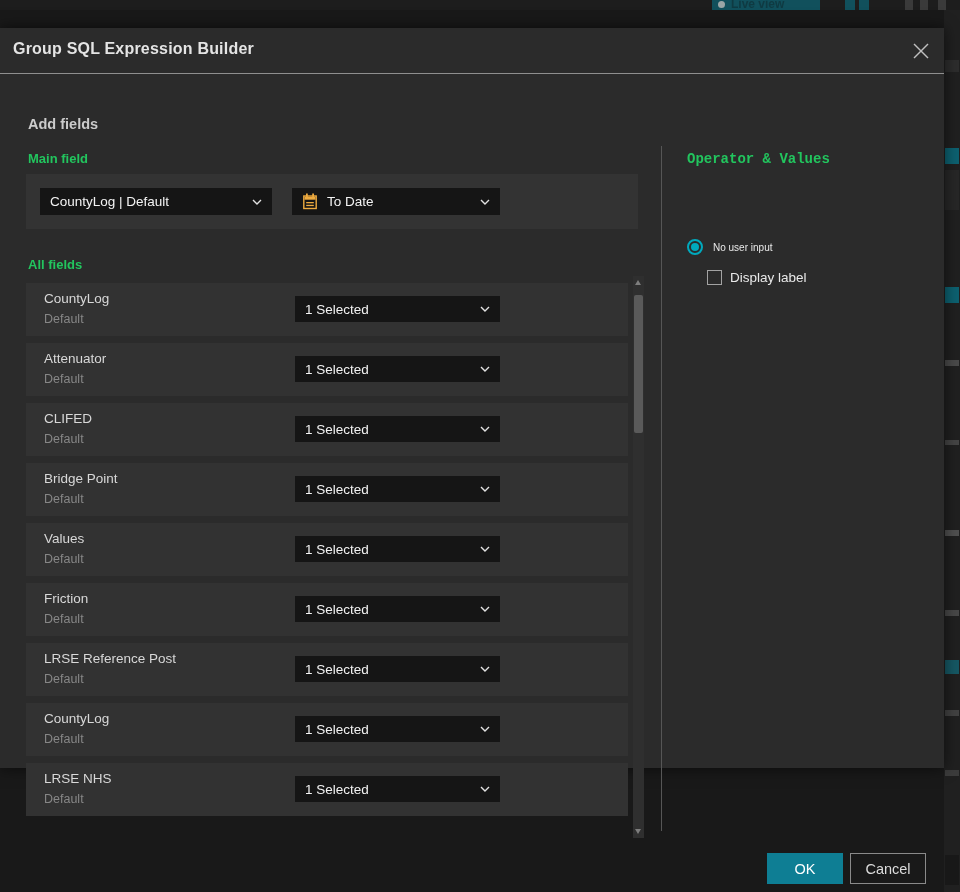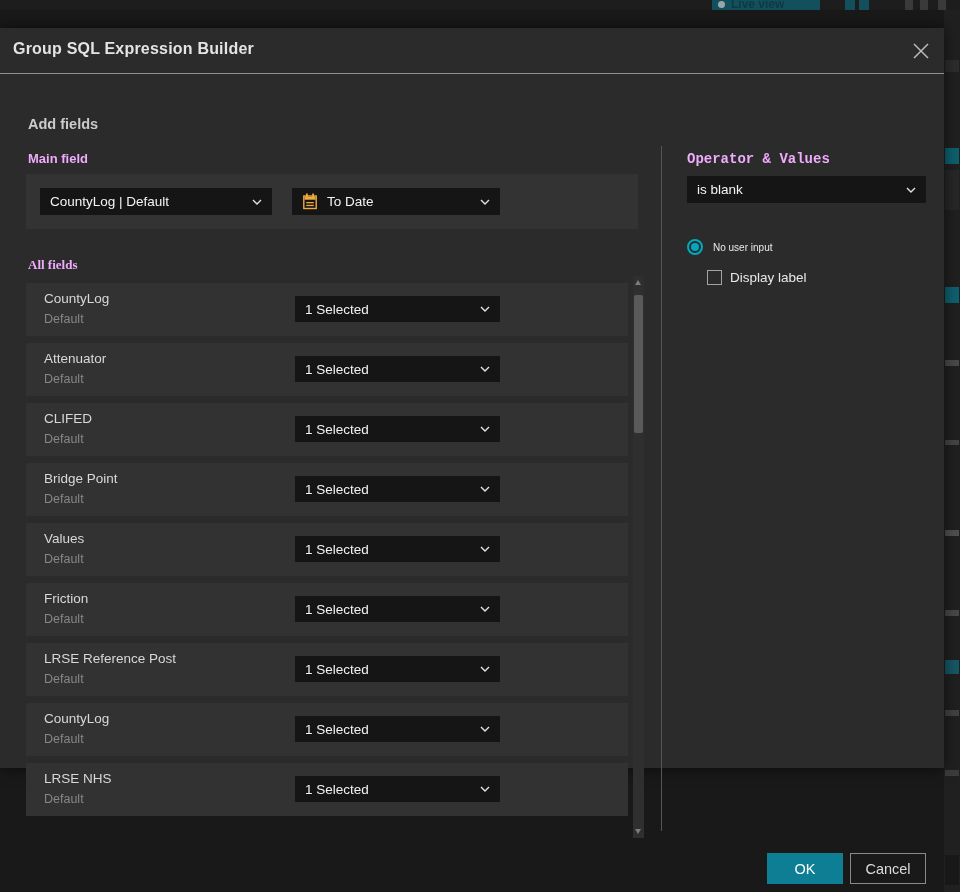--- a/index.html
+++ b/index.html
@@ -18,33 +18,33 @@
 
   
   .dialog { position:absolute; left:0; top:28px; width:944px; height:740px; background:#2b2b2b;
             box-shadow:0 0 14px rgba(0,0,0,.6); }
   .dlg-header { position:absolute; left:0; top:0; width:100%; height:46px; border-bottom:1px solid #8f8f8f; }
   .dlg-title { position:absolute; left:13px; top:12px; font-size:16px; font-weight:600; color:#e4e4e4; letter-spacing:.2px; }
   .close-btn { position:absolute; right:11px; top:11px; width:24px; height:24px; background:transparent; border:none;
                cursor:pointer; display:flex; align-items:center; justify-content:center; }
 
   .section-heading { position:absolute; left:28px; top:88px; font-size:14.5px; font-weight:700; color:#cbcbcb; }
-  .panel-label { position:absolute; font-size:13px; font-weight:700; color:#f0abfc; }
+  .panel-label { position:absolute; font-size:13px; font-weight:700; color:#22c55e; }
 
   
   .select { background:#151515; height:27px; display:flex; align-items:center; padding:0 10px; cursor:pointer; }
   .sel-text { color:#f3f3f3; font-size:13.5px; flex:1 1 auto; white-space:nowrap; overflow:hidden; }
   .chev { flex:0 0 auto; margin-left:8px; }
 
   .main-field-box { position:absolute; left:26px; top:146px; width:612px; height:55px; background:#333333; }
   .mf-select1 { position:absolute; left:14px; top:14px; width:232px; }
   .mf-select2 { position:absolute; left:266px; top:14px; width:208px; }
   .cal-icon { display:flex; margin-right:9px; flex:0 0 auto; }
 
-  .all-fields-label { left:28px; top:229px;font-family:Liberation Serif, serif; }
+  .all-fields-label { left:28px; top:229px; }
   .main-field-label { left:28px; top:123px; }
 
   .fields-list { position:absolute; left:26px; top:255px; width:602px; }
   .field-row { position:relative; height:53px; margin-bottom:7px; background:#323232; }
   .field-name { position:absolute; left:18px; top:8px; font-size:13.5px; color:#d8d8d8; }
   .field-sub  { position:absolute; left:18px; top:29px; font-size:12.5px; color:#878787; }
   .row-select { position:absolute; left:269px; top:13px; width:205px; height:26px; }
 
   
   .scrollbar { position:absolute; left:633px; top:248px; width:11px; height:562px; background:#2f2f2f; }
@@ -247,26 +247,20 @@
 
   <div class="scrollbar">
     <div class="sb-arrow up"></div>
     <div class="sb-thumb"></div>
     <div class="sb-arrow down"></div>
   </div>
 
   <div class="v-divider"></div>
 
   <div class="panel-label op-heading">Operator &amp; Values</div>
-  <div class="select op-select">
-    <span class="sel-text">is blank</span>
-    <svg class="chev" width="10" height="6" viewBox="0 0 10 6">
-        <polyline points="1,1 5,5 9,1" fill="none" stroke="#e2e2e2" stroke-width="1.4"></polyline>
-      </svg>
-  </div>
 
   <div class="radio-row">
     <span class="radio"></span>
     <span class="radio-label">No user input</span>
   </div>
 
   <div class="check-row">
     <span class="checkbox"></span>
     <span class="check-label">Display label</span>
   </div>

